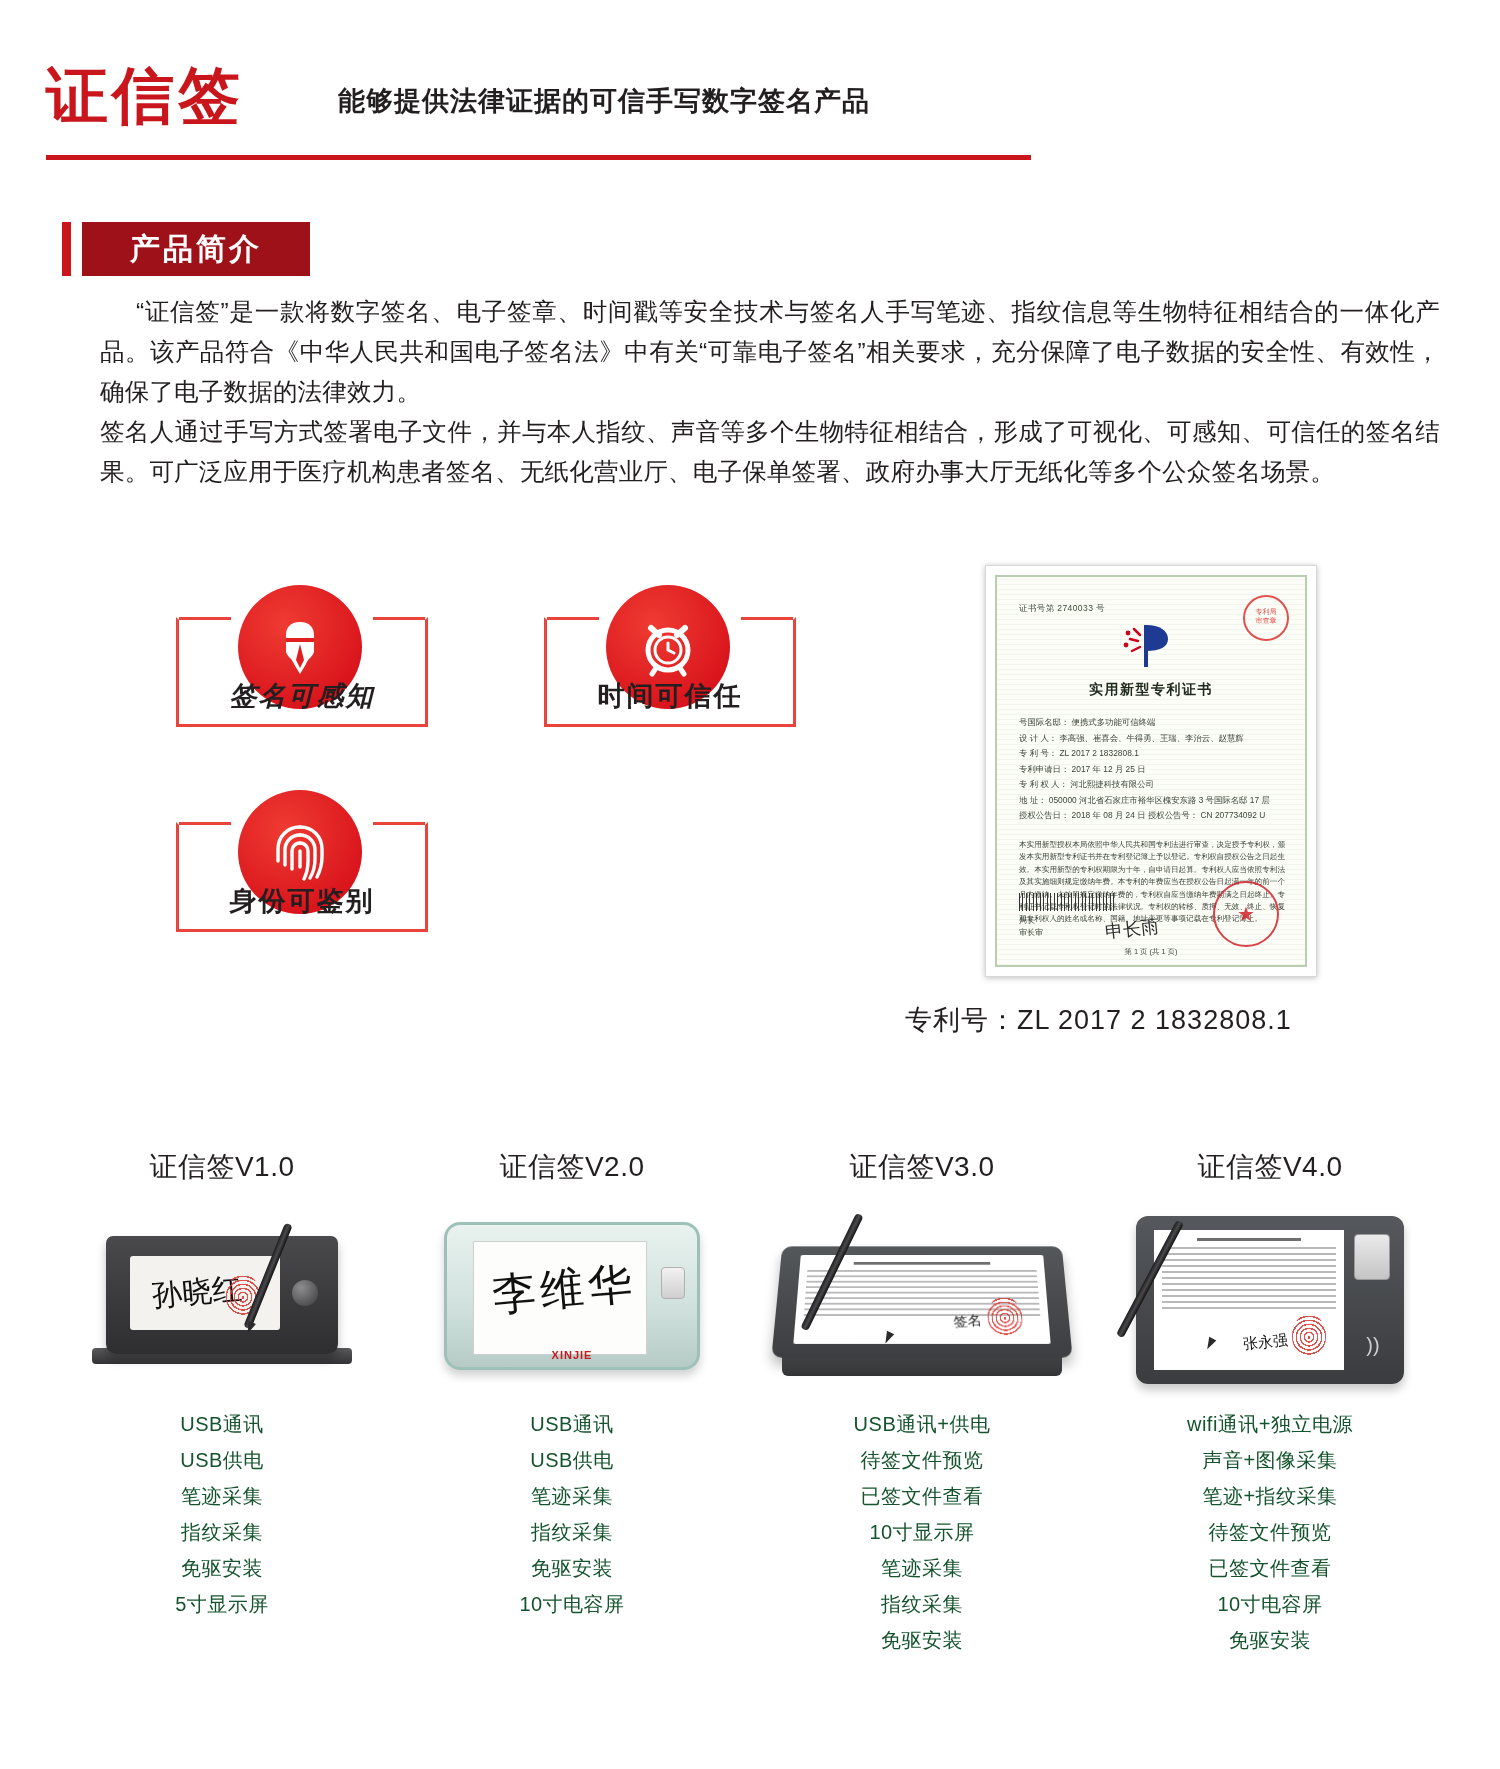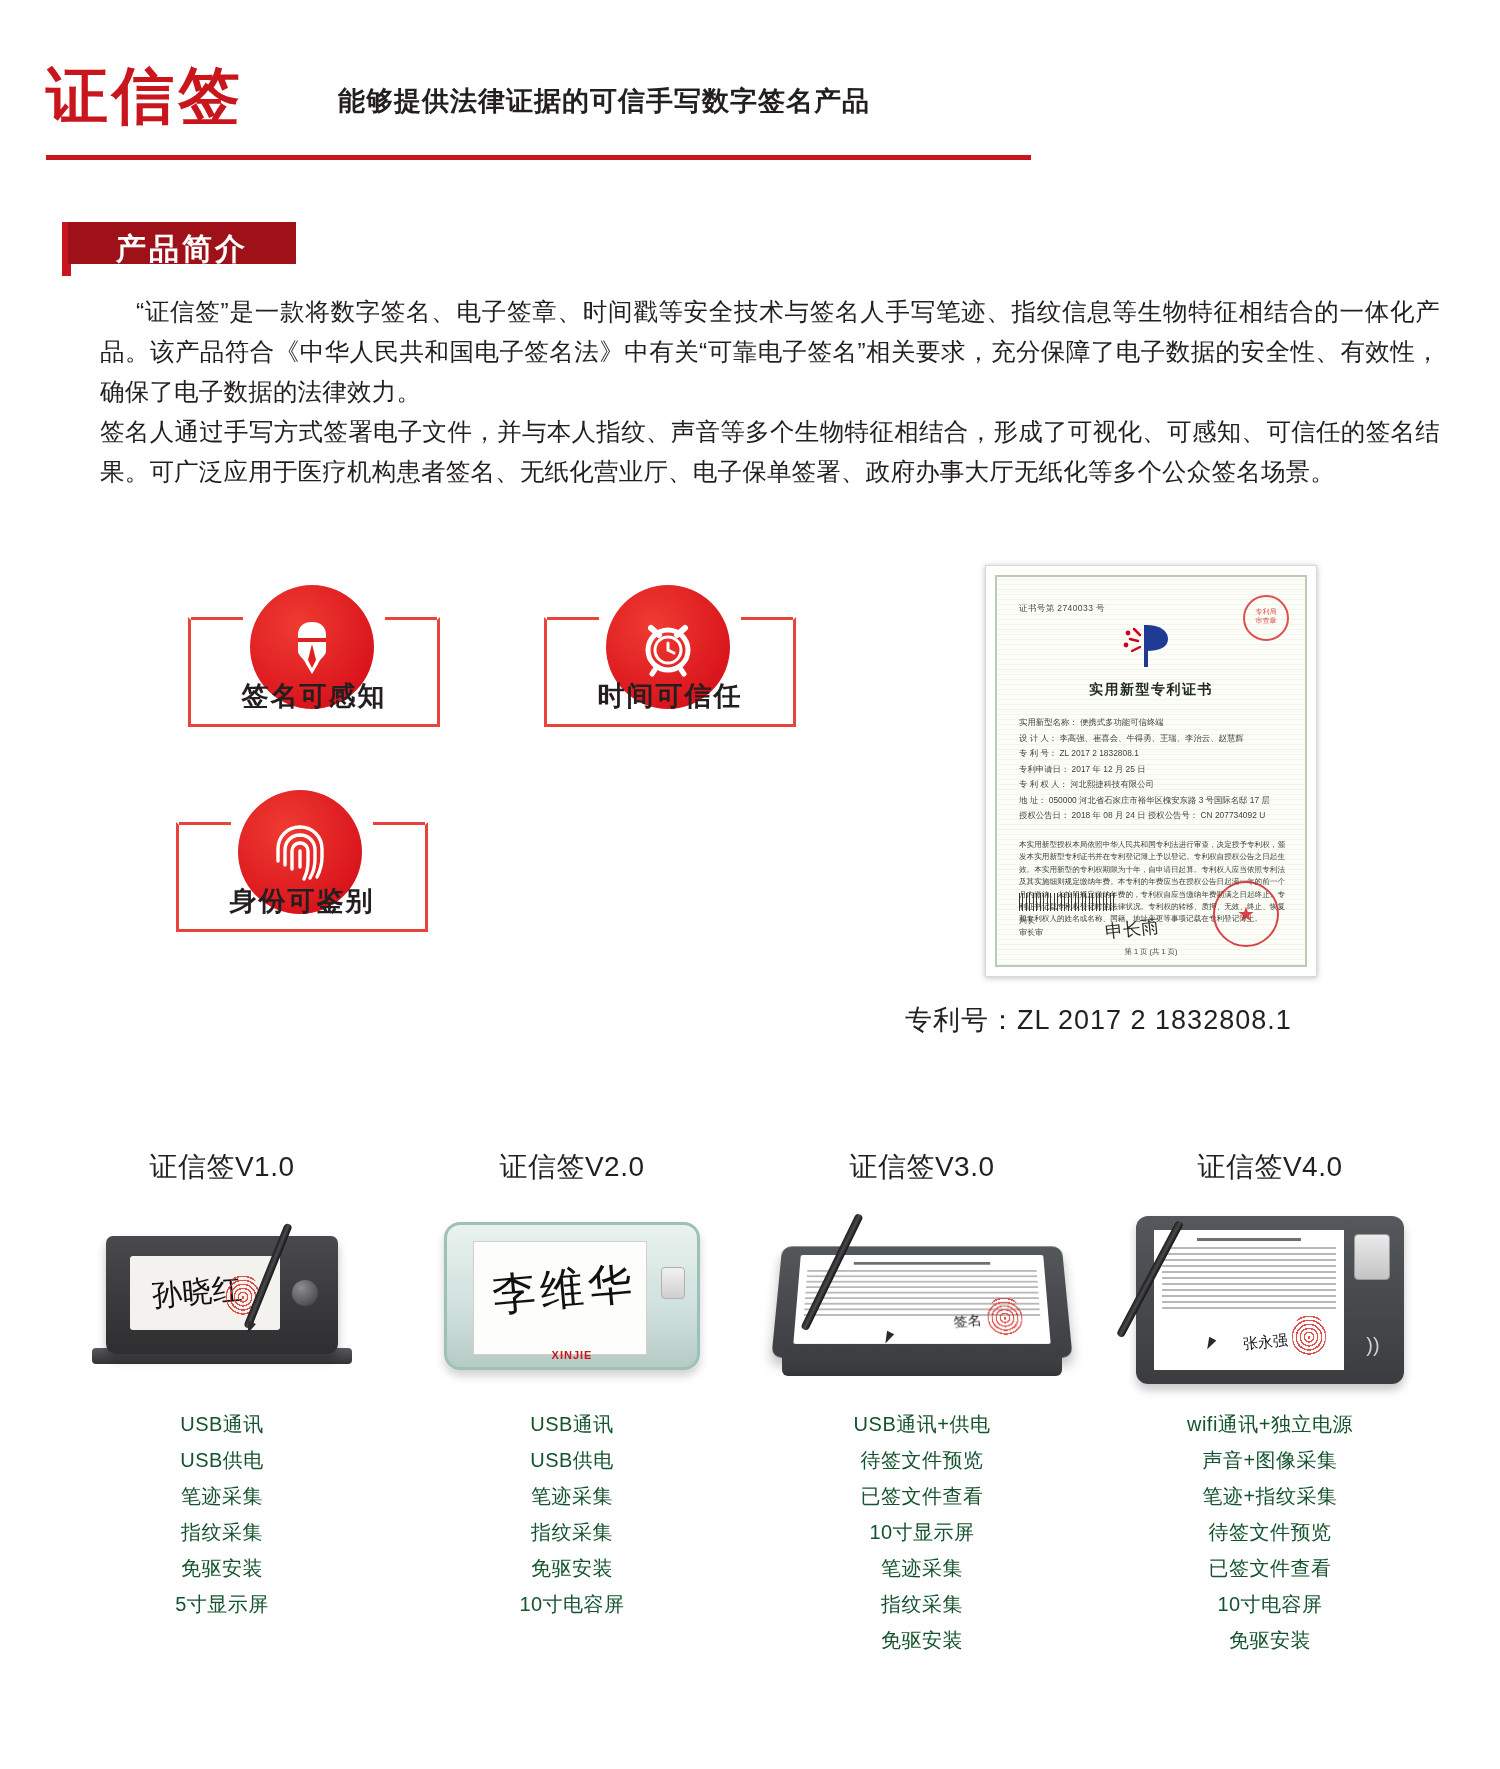--- a/index.html
+++ b/index.html
@@ -70,24 +70,24 @@
   .section-title-bar {
     position: absolute;
     left: 0;
     top: 0;
     width: 9px;
     height: 54px;
     background: #c9161d;
   }
   .section-title-box {
     position: absolute;
-    left: 6px;
+    left: 20px;
     top: 0;
     width: 228px;
-    height: 42px;
+    height: 54px;
     background: #9e1119;
   }
   .section-title-text {
     position: absolute;
     left: 0;
     top: 0;
     width: 228px;
     height: 54px;
     line-height: 54px;
     text-align: center;
@@ -122,21 +122,21 @@
     left: 176px;
     top: 585px;
     width: 640px;
     height: 400px;
   }
   .feature {
     position: absolute;
     width: 260px;
     height: 145px;
   }
-  .feature.f0 { left: 12px;   top: 0; }
+  .feature.f0 { left: 0;   top: 0; font-style: italic; }
   .feature.f1 { left: 368px; top: 0; }
   .feature.f2 { left: 0;   top: 205px; }
   .feature.f3 { left: 368px; top: 205px; }
 
   .feature-bracket {
     position: absolute;
     left: 0;
     top: 32px;
     width: 252px;
     height: 110px;
@@ -590,21 +590,21 @@
         <svg width="70" height="54" viewBox="0 0 70 54">
           <path d="M30 6 L30 48" stroke="#1f3a93" stroke-width="4"></path>
           <path d="M30 6 C44 6 52 12 52 20 C52 28 44 32 30 32" fill="#1f3a93"></path>
           <path d="M18 10 L24 16 M14 20 L22 22 M16 32 L24 28" stroke="#d0021b" stroke-width="2.5" stroke-linecap="round"></path>
           <circle cx="12" cy="14" r="2.4" fill="#d0021b"></circle>
           <circle cx="10" cy="26" r="2.4" fill="#d0021b"></circle>
         </svg>
       </div>
       <div class="patent-title">实用新型专利证书</div>
       <div class="patent-fields">
-        <div class="row">实用新型名称： 便携式多功能可信终端</div>
+        <div class="row">号国际名邸： 便携式多功能可信终端</div>
         <div class="row">设 计 人： 李高强、崔喜会、牛得勇、王瑞、李治云、赵慧辉</div>
         <div class="row">专 利 号： ZL 2017 2 1832808.1</div>
         <div class="row">专利申请日： 2017 年 12 月 25 日</div>
         <div class="row">专 利 权 人： 河北熙捷科技有限公司</div>
         <div class="row">地 址： 050000 河北省石家庄市裕华区槐安东路 3 号国际名邸 17 层</div>
         <div class="row">授权公告日： 2018 年 08 月 24 日              授权公告号： CN 207734092 U</div>
       </div>
       <div class="patent-body">本实用新型授权本局依照中华人民共和国专利法进行审查，决定授予专利权，颁发本实用新型专利证书并在专利登记簿上予以登记。专利权自授权公告之日起生效。本实用新型的专利权期限为十年，自申请日起算。专利权人应当依照专利法及其实施细则规定缴纳年费。本专利的年费应当在授权公告日起满一年的前一个月内缴纳。未按照规定缴纳年费的，专利权自应当缴纳年费期满之日起终止。专利证书记载专利权登记时的法律状况。专利权的转移、质押、无效、终止、恢复和专利权人的姓名或名称、国籍、地址变更等事项记载在专利登记簿上。</div>
       <div class="patent-barcode"></div>
       <div class="patent-signline">局长<br>审长审</div>

